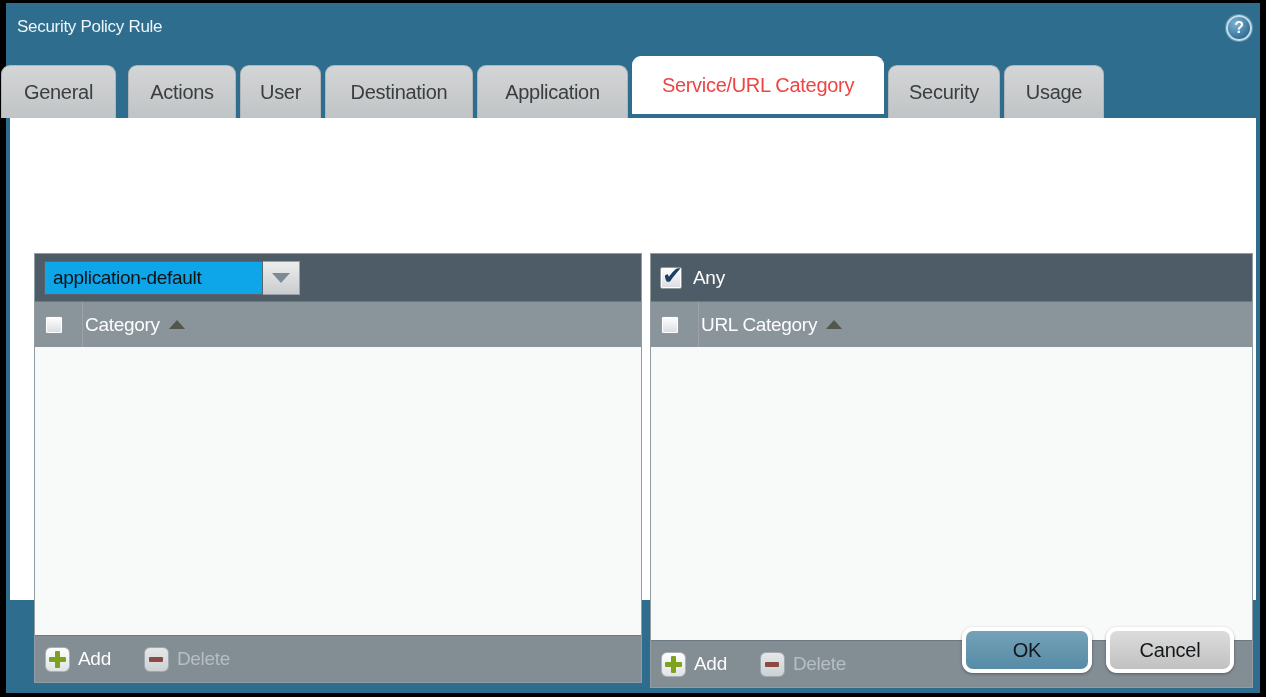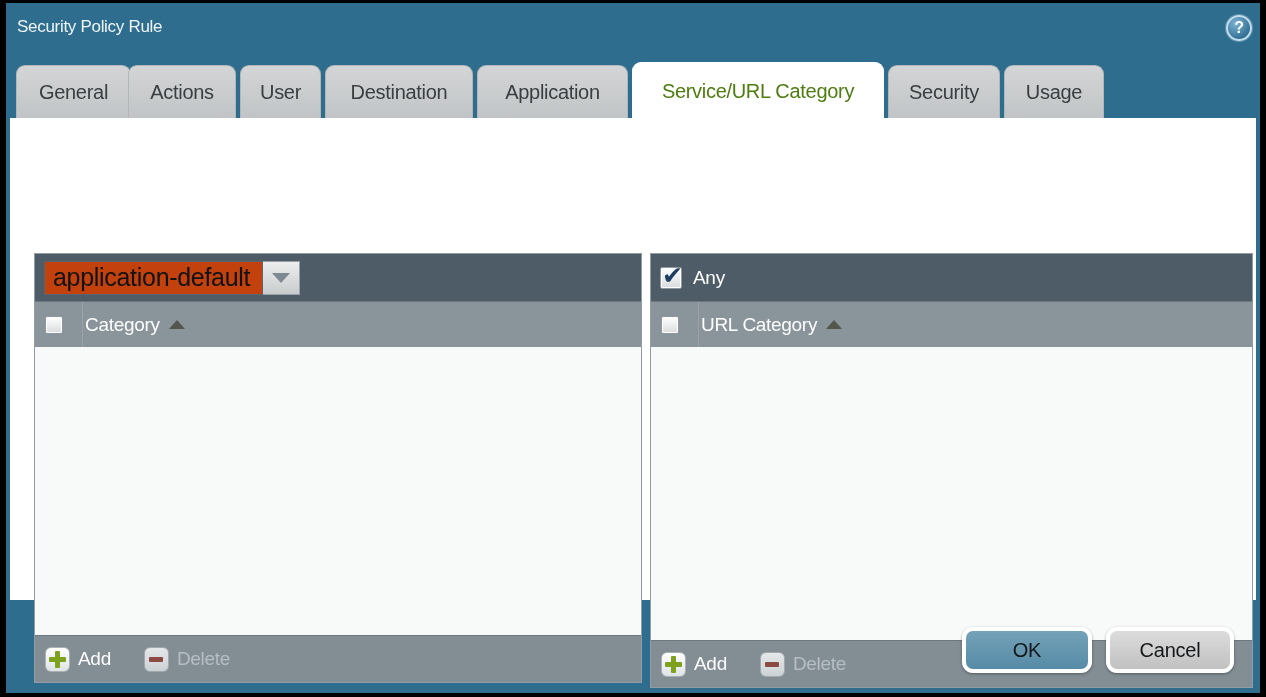--- a/index.html
+++ b/index.html
@@ -16,43 +16,43 @@
     border:2px solid #c3dcec; color:#fff; font-weight:bold; font-size:16px;
     display:flex; align-items:center; justify-content:center; z-index:2; cursor:pointer;
     box-shadow: 0 0 0 1px rgba(190,220,235,.35); }
 
   
   .tab { position:absolute; top:65px; height:53px; border-radius:9px 9px 0 0;
     background: linear-gradient(#d3d5d6, #c1c4c6);
     border:1px solid #b2b6b8; border-bottom:none;
     display:flex; align-items:center; justify-content:center;
     font-size:20px; color:#3a3e41; z-index:2; cursor:pointer; }
-  .tab.active { top:62px; height:58px; background:#fff; border-color:#fff; color:#4d7c0f; z-index:3; }
-  .tab1 { left:16px;    width:115px; }
+  .tab.active { top:56px; height:58px; background:#fff; border-color:#fff; color:#ef4444; z-index:3; }
+  .tab1 { left:1px;    width:115px; }
   .tab2 { left:128px;  width:108px; }
   .tab3 { left:240px;  width:81px;  }
   .tab4 { left:325px;  width:148px; }
   .tab5 { left:477px;  width:151px; }
   .tab6 { left:632px;  width:252px; }
   .tab7 { left:888px;  width:112px; }
   .tab8 { left:1004px; width:100px; }
 
   
   .content { position:absolute; left:10px; top:118px; width:1246px; height:482px; background:#fff; z-index:1; }
 
   .panel { position:absolute; display:flex; flex-direction:column; border:1px solid #929ca3; background:#f8f9f9; }
   .panel-left  { left:24px;  top:135px; width:608px; height:430px; }
   .panel-right { left:640px; top:135px; width:603px; height:435px; }
 
   .panel-topbar { height:47px; background:#4d5c66; flex:0 0 auto; display:flex; align-items:center; padding-left:9px; }
 
   
   .combo { display:flex; height:34px; }
-  .combo input { width:219px; height:34px; border:1px solid #5a646c; background:#c2410c;
-    font-family:inherit; font-size:25px; letter-spacing:-0.3px; color:#101214; padding:0 8px; outline:none; }
+  .combo input { width:219px; height:34px; border:1px solid #5a646c; background:#0ea5e9;
+    font-family:inherit; font-size:19px; letter-spacing:-0.3px; color:#101214; padding:0 8px; outline:none; }
   .combo-btn { width:37px; height:34px; background:linear-gradient(#eceded,#c9ccce);
     border:1px solid #9aa0a4; border-left:none; display:flex; align-items:center; justify-content:center; cursor:pointer; }
   .arrow-down { width:0; height:0; border-left:9px solid transparent; border-right:9px solid transparent; border-top:10px solid #7d8a93; }
 
   
   .any-row { display:flex; align-items:center; gap:11px; }
   .checkbox { width:18px; height:18px; border:1px solid #8e989e; border-radius:2px;
     background:linear-gradient(#ffffff,#d9dcde); box-shadow: inset 0 0 0 1px #fff; cursor:pointer; }
   .checkbox.big { width:22px; height:22px; position:relative; }
   .checkbox.big .checkmark { position:absolute; left:1px; top:-7px; font-size:25px; font-weight:bold; color:#1e3f63; }

